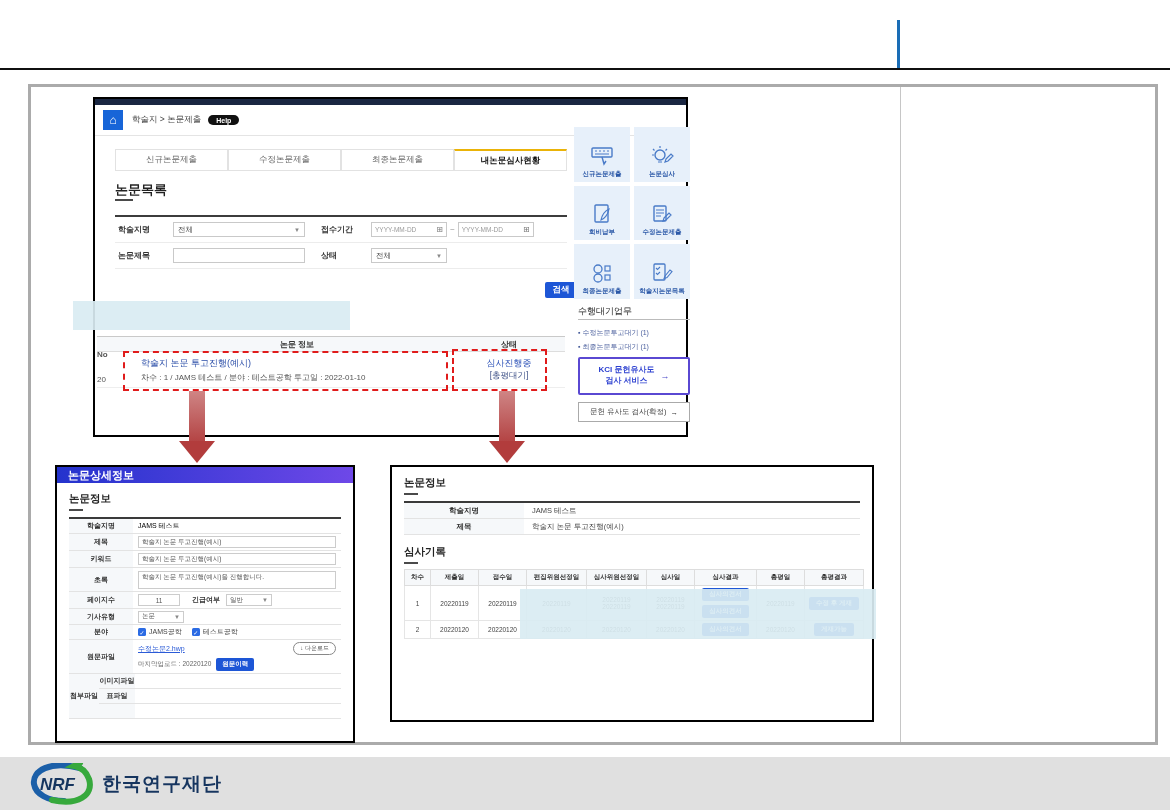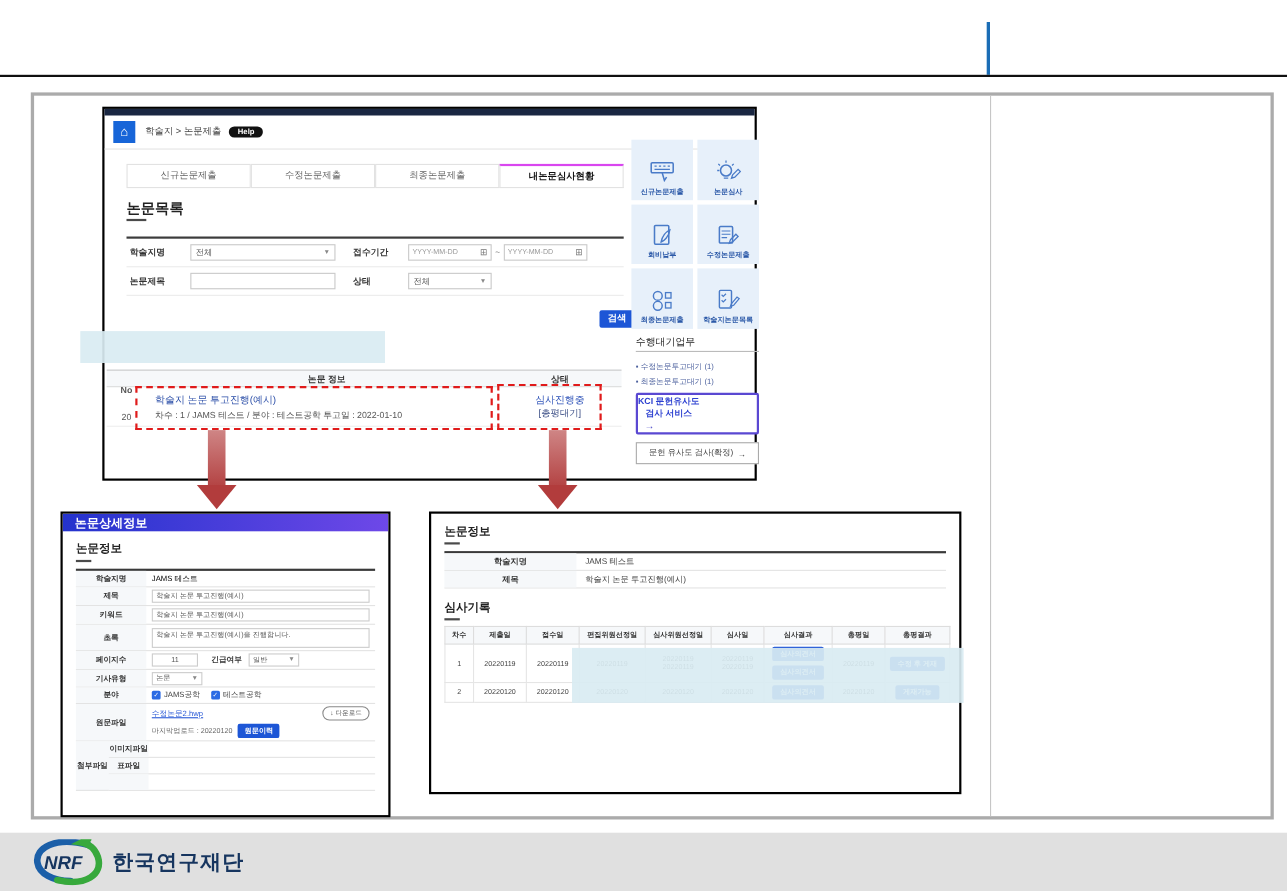--- a/index.html
+++ b/index.html
@@ -19,42 +19,42 @@
   .shot { left:93px; top:97px; width:595px; height:340px; border:2px solid #000; background:#fff; }
   .shot-topbar { position:absolute; left:0; top:0; width:100%; height:6px; background:#1a2742; }
   .crumb-row { position:absolute; left:8px; top:10px; height:22px; display:flex; align-items:center; }
   .home-btn { width:20px; height:20px; background:#1765d8; color:#fff; font-size:12px; display:flex; align-items:center; justify-content:center; }
   .crumb-text { font-size:8.5px; color:#444; margin-left:9px; }
   .help-pill { margin-left:7px; background:#111; color:#fff; font-size:7px; font-weight:bold; padding:1.5px 8px; border-radius:8px; }
   .crumb-sep { position:absolute; left:0; top:36px; width:100%; height:1px; background:#e4e4e4; }
 
   .tabs { position:absolute; left:20px; top:50px; width:452px; height:22px; display:flex; }
   .tab { flex:1; border:1px solid #e2e2e2; background:#fff; color:#666; font-size:8.5px; display:flex; align-items:center; justify-content:center; }
-  .tab.active { border-top:2px solid #d946ef; color:#111; font-weight:bold; }
+  .tab.active { border-top:2px solid #eab308; color:#111; font-weight:bold; }
 
   .list-title { position:absolute; left:20px; top:82px; font-size:13px; font-weight:bold; color:#222; }
   .list-title-underline { position:absolute; left:20px; top:100px; width:18px; height:2px; background:#4a4a4a; }
 
   .search-form { position:absolute; left:20px; top:116px; width:452px; border-top:2px solid #3c3c3c; }
   .sf-row { height:26px; display:flex; align-items:center; border-bottom:1px solid #ececec; font-size:8px; }
   .sf-label { width:58px; font-weight:bold; color:#333; padding-left:3px; }
   .sf-label2 { width:50px; font-weight:bold; color:#333; margin-left:16px; }
   .sf-select { width:132px; height:15px; border:1px solid #c9c9c9; display:flex; align-items:center; justify-content:space-between; padding:0 4px; color:#555; font-size:7.5px; background:#fff; }
   .sf-select.small { width:76px; }
   .sf-caret { font-size:6px; color:#888; }
   .sf-input { width:132px; height:15px; border:1px solid #c9c9c9; background:#fff; }
   .sf-date { width:76px; height:15px; border:1px solid #c9c9c9; display:flex; align-items:center; justify-content:space-between; padding:0 3px; color:#9a9a9a; font-size:6.5px; background:#fff; }
   .cal-ic { font-size:8px; color:#777; }
   .sf-tilde { margin:0 3px; color:#888; }
   .search-btn { position:absolute; left:450px; top:183px; width:32px; height:16px; background:#1d56d6; color:#fff; font-size:8.5px; font-weight:bold; display:flex; align-items:center; justify-content:center; border-radius:2px; }
 
   .ptable { position:absolute; left:2px; top:237px; width:468px; font-size:8px; }
   .pt-head { height:16px; display:flex; background:#f6f8fa; border-top:1px solid #c9c9c9; border-bottom:1px solid #ddd; font-weight:bold; color:#333; align-items:center; }
   .pt-row { display:flex; border-bottom:1px solid #eee; align-items:center; }
-  .col-no { width:36px; text-align:center; color:#555;margin-top:20px; }
+  .col-no { width:36px; color:#555;margin-top:20px; }
   .col-info { width:320px; padding-left:8px; }
   .col-status { width:112px; text-align:center; }
   .row-main { height:36px; }
   .row-main .ttl { font-size:9px; color:#2b4ea8; margin-bottom:2px; }
   .row-main .sub { font-size:8px; color:#555; }
   .row-sm { height:22px; }
   .row-sm .ttl { font-size:6.5px; color:#4a5aa8; margin-bottom:1px; }
   .row-sm .sub { font-size:6px; color:#999; }
   .st1 { color:#2d52b8; font-size:9px; }
   .st2 { color:#3c4f86; font-size:8.5px; }
@@ -62,21 +62,21 @@
   .row-sm .st2 { font-size:6px; }
 
   
   .qmenu { position:absolute; left:479px; top:28px; width:116px; height:172px; display:grid; grid-template-columns:1fr 1fr; grid-template-rows:1fr 1fr 1fr; gap:4px; }
   .qtile { background:#e7f0fa; display:flex; flex-direction:column; align-items:center; justify-content:flex-end; padding-bottom:3px; }
   .qtile svg { margin-bottom:3px; }
   .qlabel { font-size:6.5px; font-weight:bold; color:#2c59a8; }
   .sb-title { position:absolute; left:483px; top:206px; font-size:9px; font-weight:normal; color:#222; }
   .sb-underline { position:absolute; left:483px; top:220px; width:112px; height:1px; background:#bbb; }
   .sb-item { position:absolute; left:483px; font-size:7px; color:#4a5f9d; }
-  .kci-btn { position:absolute; left:483px; top:258px; width:112px; height:38px; border:2px solid #5a48d2; border-radius:2px; background:#fff; display:flex; align-items:flex-start; justify-content:center;flex-direction:column; }
+  .kci-btn { position:absolute; left:483px; top:258px; width:112px; height:38px; border:2px solid #5a48d2; border-radius:2px; background:#fff; display:flex; align-items:center; justify-content:center; }
   .kci-txt { font-size:8px; font-weight:bold; color:#2b3fd0; text-align:center; line-height:1.35; }
   .kci-arrow { font-size:9px; color:#4a48c8; margin-left:6px; }
   .sim-btn { position:absolute; left:483px; top:303px; width:112px; height:20px; border:1px solid #aaa; background:#fff; display:flex; align-items:center; justify-content:center; font-size:7.5px; color:#444; }
   .sim-arrow { margin-left:4px; color:#333; }
 
   
   .hl-rect { background:#d9ecf2; opacity:0.92; z-index:30; }
   .red-dash { border:2px dashed #e01b1b; z-index:28; background:transparent; }
   .arrow { z-index:26; }
   .arrow .shaft { position:absolute; width:16px; background:linear-gradient(180deg,#cf8585,#b34242); }

